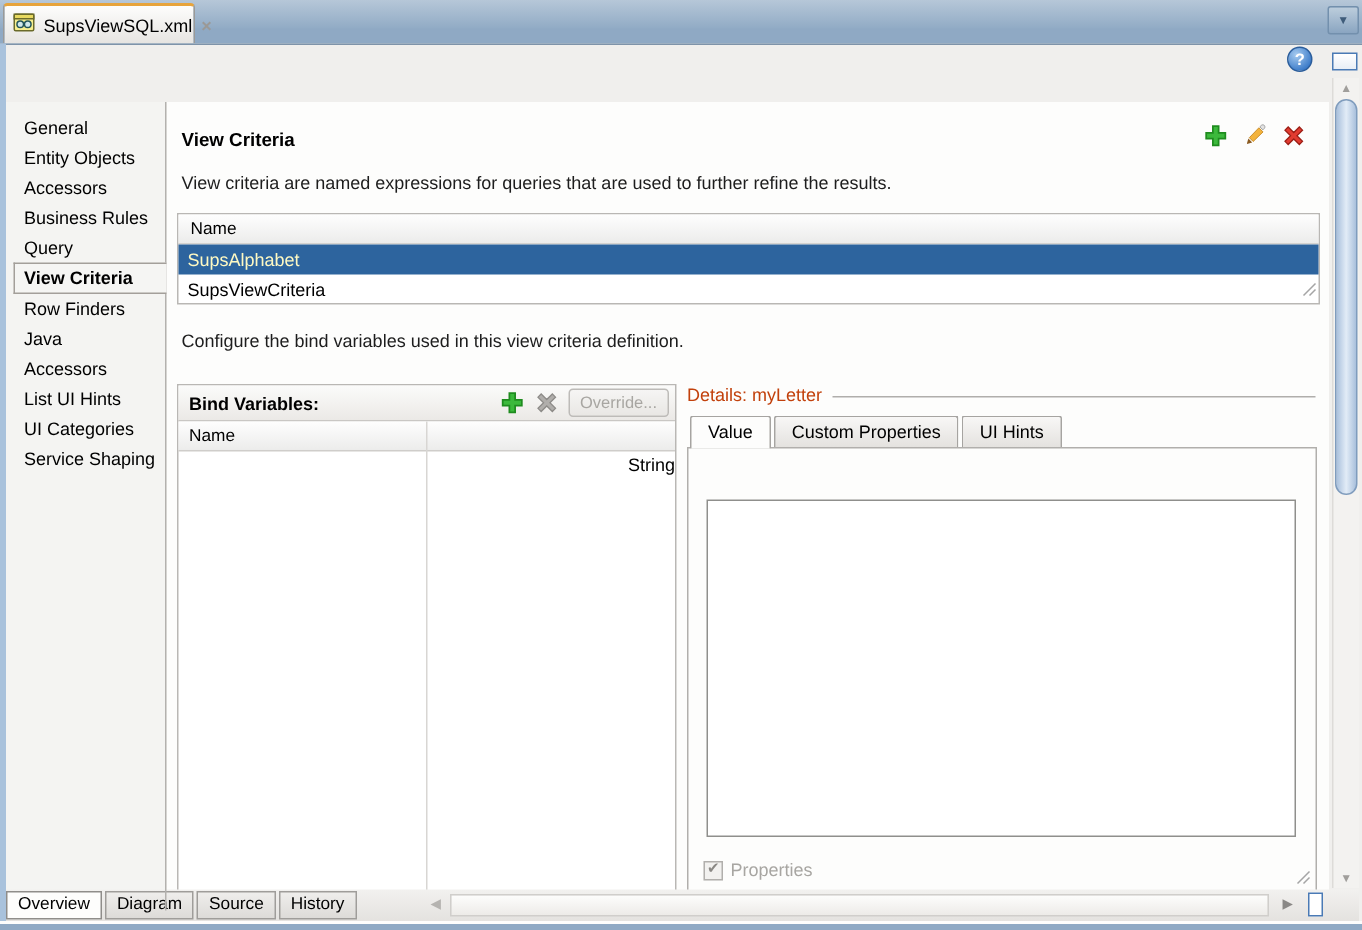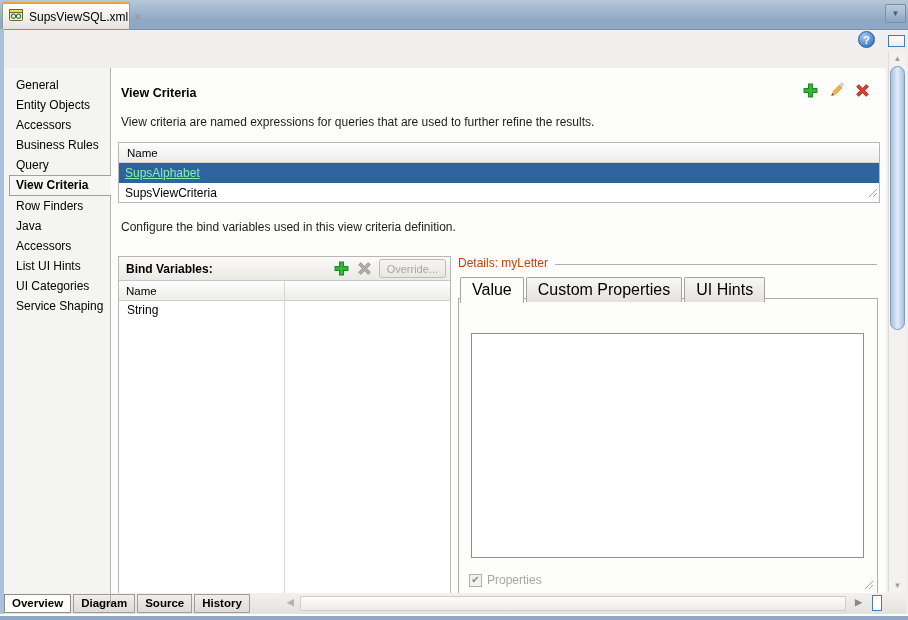--- a/index.html
+++ b/index.html
@@ -51,70 +51,70 @@
   .vc-title { position:absolute; left:10px; top:18px; font-weight:bold; font-size:12.5px; }
   .vc-actions { position:absolute; right:15px; top:14px; display:flex; gap:9px; }
   .icon-16 { width:17px; height:17px; }
   .vc-desc { position:absolute; left:10px; top:47px; color:#1d1d1d; }
 
   .criteria-table { position:absolute; left:7px; right:6px; top:74px; height:61px;
     border:1px solid #b9b7b4; background:#fff; }
   .criteria-head { height:20px; line-height:20px; padding-left:8px; font-size:11.5px;
     background:linear-gradient(#fefefe,#ececeb); border-bottom:1px solid #d4d2cf; }
   .criteria-row { height:20px; line-height:20px; padding-left:6px; }
-  .criteria-row.selected { background:#2d649e; color:#86efac;text-decoration:underline; }
+  .criteria-row.selected { background:#2d649e; color:#fef9c3; }
   .grip { position:absolute; right:1px; bottom:1px; }
 
   .configure-text { position:absolute; left:10px; top:152px; color:#1d1d1d; }
 
   
   .bind-panel { position:absolute; left:7px; top:188px; width:333px; height:341px;
     border:1px solid #b9b7b4; background:#fff; display:flex; flex-direction:column; }
   .bind-header { height:24px; display:flex; align-items:center; gap:6px; padding:0 4px 0 7px;
     background:linear-gradient(#fbfbfa,#ebe9e6); border-bottom:1px solid #c9c7c4; }
   .bind-header .lbl { flex:1;font-weight:bold; }
   .btn-disabled { height:19px; padding:0 7px; font-size:11px; color:#a8a6a2;
     background:linear-gradient(#f6f5f4,#e9e7e4); border:1px solid #bdbbb8; border-radius:3px; }
   .bind-table { position:relative; flex:1; }
   .bind-col-line { position:absolute; left:165px; top:0; bottom:0; width:1px; background:#d8d6d3; }
   .bind-cols { display:flex; height:20px; line-height:20px; font-size:11.5px;
     background:linear-gradient(#fefefe,#ececeb); border-bottom:1px solid #cfcdca; }
   .bind-cols .c1 { width:165px; padding-left:7px; }
   .bind-cols .c2 { flex:1; padding-left:8px; }
   .bind-row { display:flex; height:19px; line-height:19px; }
   .bind-row .c1 { width:165px; padding-left:5px; }
-  .bind-row .c2 { flex:1; padding-left:8px; }
+  .bind-row .c2 { flex:1; padding-left:8px;text-align:right; }
 
   
   .details-panel { position:absolute; left:347px; top:188px; width:420px; height:341px; }
   .details-title { display:flex; align-items:center; color:#c2410c; }
   .details-title .line { flex:1; border-top:1px solid #b0aeab; margin:2px 1px 0 7px; }
   .dtabs { position:absolute; left:2px; top:21px; display:flex; z-index:2; }
-  .dtab { padding:3px 11px 2px; font-size:16px; margin-right:2px;
+  .dtab { padding:3px 11px 2px; font-size:12px; margin-right:2px;
     background:linear-gradient(#f8f7f6,#e4e2df); border:1px solid #a6a4a1; border-bottom:none;
     border-radius:2px 2px 0 0; }
   .dtab.selected { background:#fdfdfc; padding-bottom:4px; margin-bottom:-1px; }
   .groupbox { position:absolute; left:0; right:0; top:42px; bottom:0;
     border:1px solid #b1afac; background:#fdfdfc; }
   .default-row { position:absolute; left:12px; top:13px; display:flex; align-items:center;
     gap:6px; color:#a8a6a2; }
   .radio { width:12px; height:12px; border:1px solid #b1afac; border-radius:50%; background:#fff;
     display:inline-flex; align-items:center; justify-content:center; margin-left:10px; }
   .radio.checked::after { content:""; width:5px; height:5px; border-radius:50%; background:#98968f; }
   .value-box { position:absolute; left:12px; right:13px; top:34px; bottom:38px;
     border:1px solid #8f8f8c; background:#fff; }
   .updatable-row { position:absolute; left:10px; bottom:9px; display:flex; align-items:center;
     gap:5px; color:#a8a6a2; }
   .checkbox { width:13px; height:13px; border:1px solid #b1afac; background:#f2f1ef;
     display:inline-flex; align-items:center; justify-content:center;
     font-size:10px; color:#8a8884; line-height:1; }
 
   
   .bottom-bar { position:absolute; left:4px; top:593px; width:902px; height:21px;
-    background:linear-gradient(#f2f1ef,#e4e2df);font-weight:bold; }
+    background:linear-gradient(#f2f1ef,#e4e2df); }
   .btabs { position:absolute; left:0; top:1px; display:flex; gap:2px; }
   .btab { padding:2px 7px 3px; font-size:11.5px;
     background:linear-gradient(#efeeec,#dddbd8); border:1px solid #9f9d9a; }
   .btab.selected { background:#fdfdfc; border-color:#8f8d8a; }
   .h-left-arrow { position:absolute; left:283px; top:4px; font-size:9px; color:#b5b3b0; }
   .h-track { position:absolute; left:296px; right:60px; top:3px; height:15px;
     background:linear-gradient(#fdfdfc,#edebe8); border:1px solid #d0cecb; }
   .h-right-arrow { position:absolute; right:44px; top:4px; font-size:9px; color:#8a8886; }
   .corner-box { position:absolute; right:24px; top:2px; width:10px; height:16px;
     border:1px solid #4a7ab5; background:#fff; }

